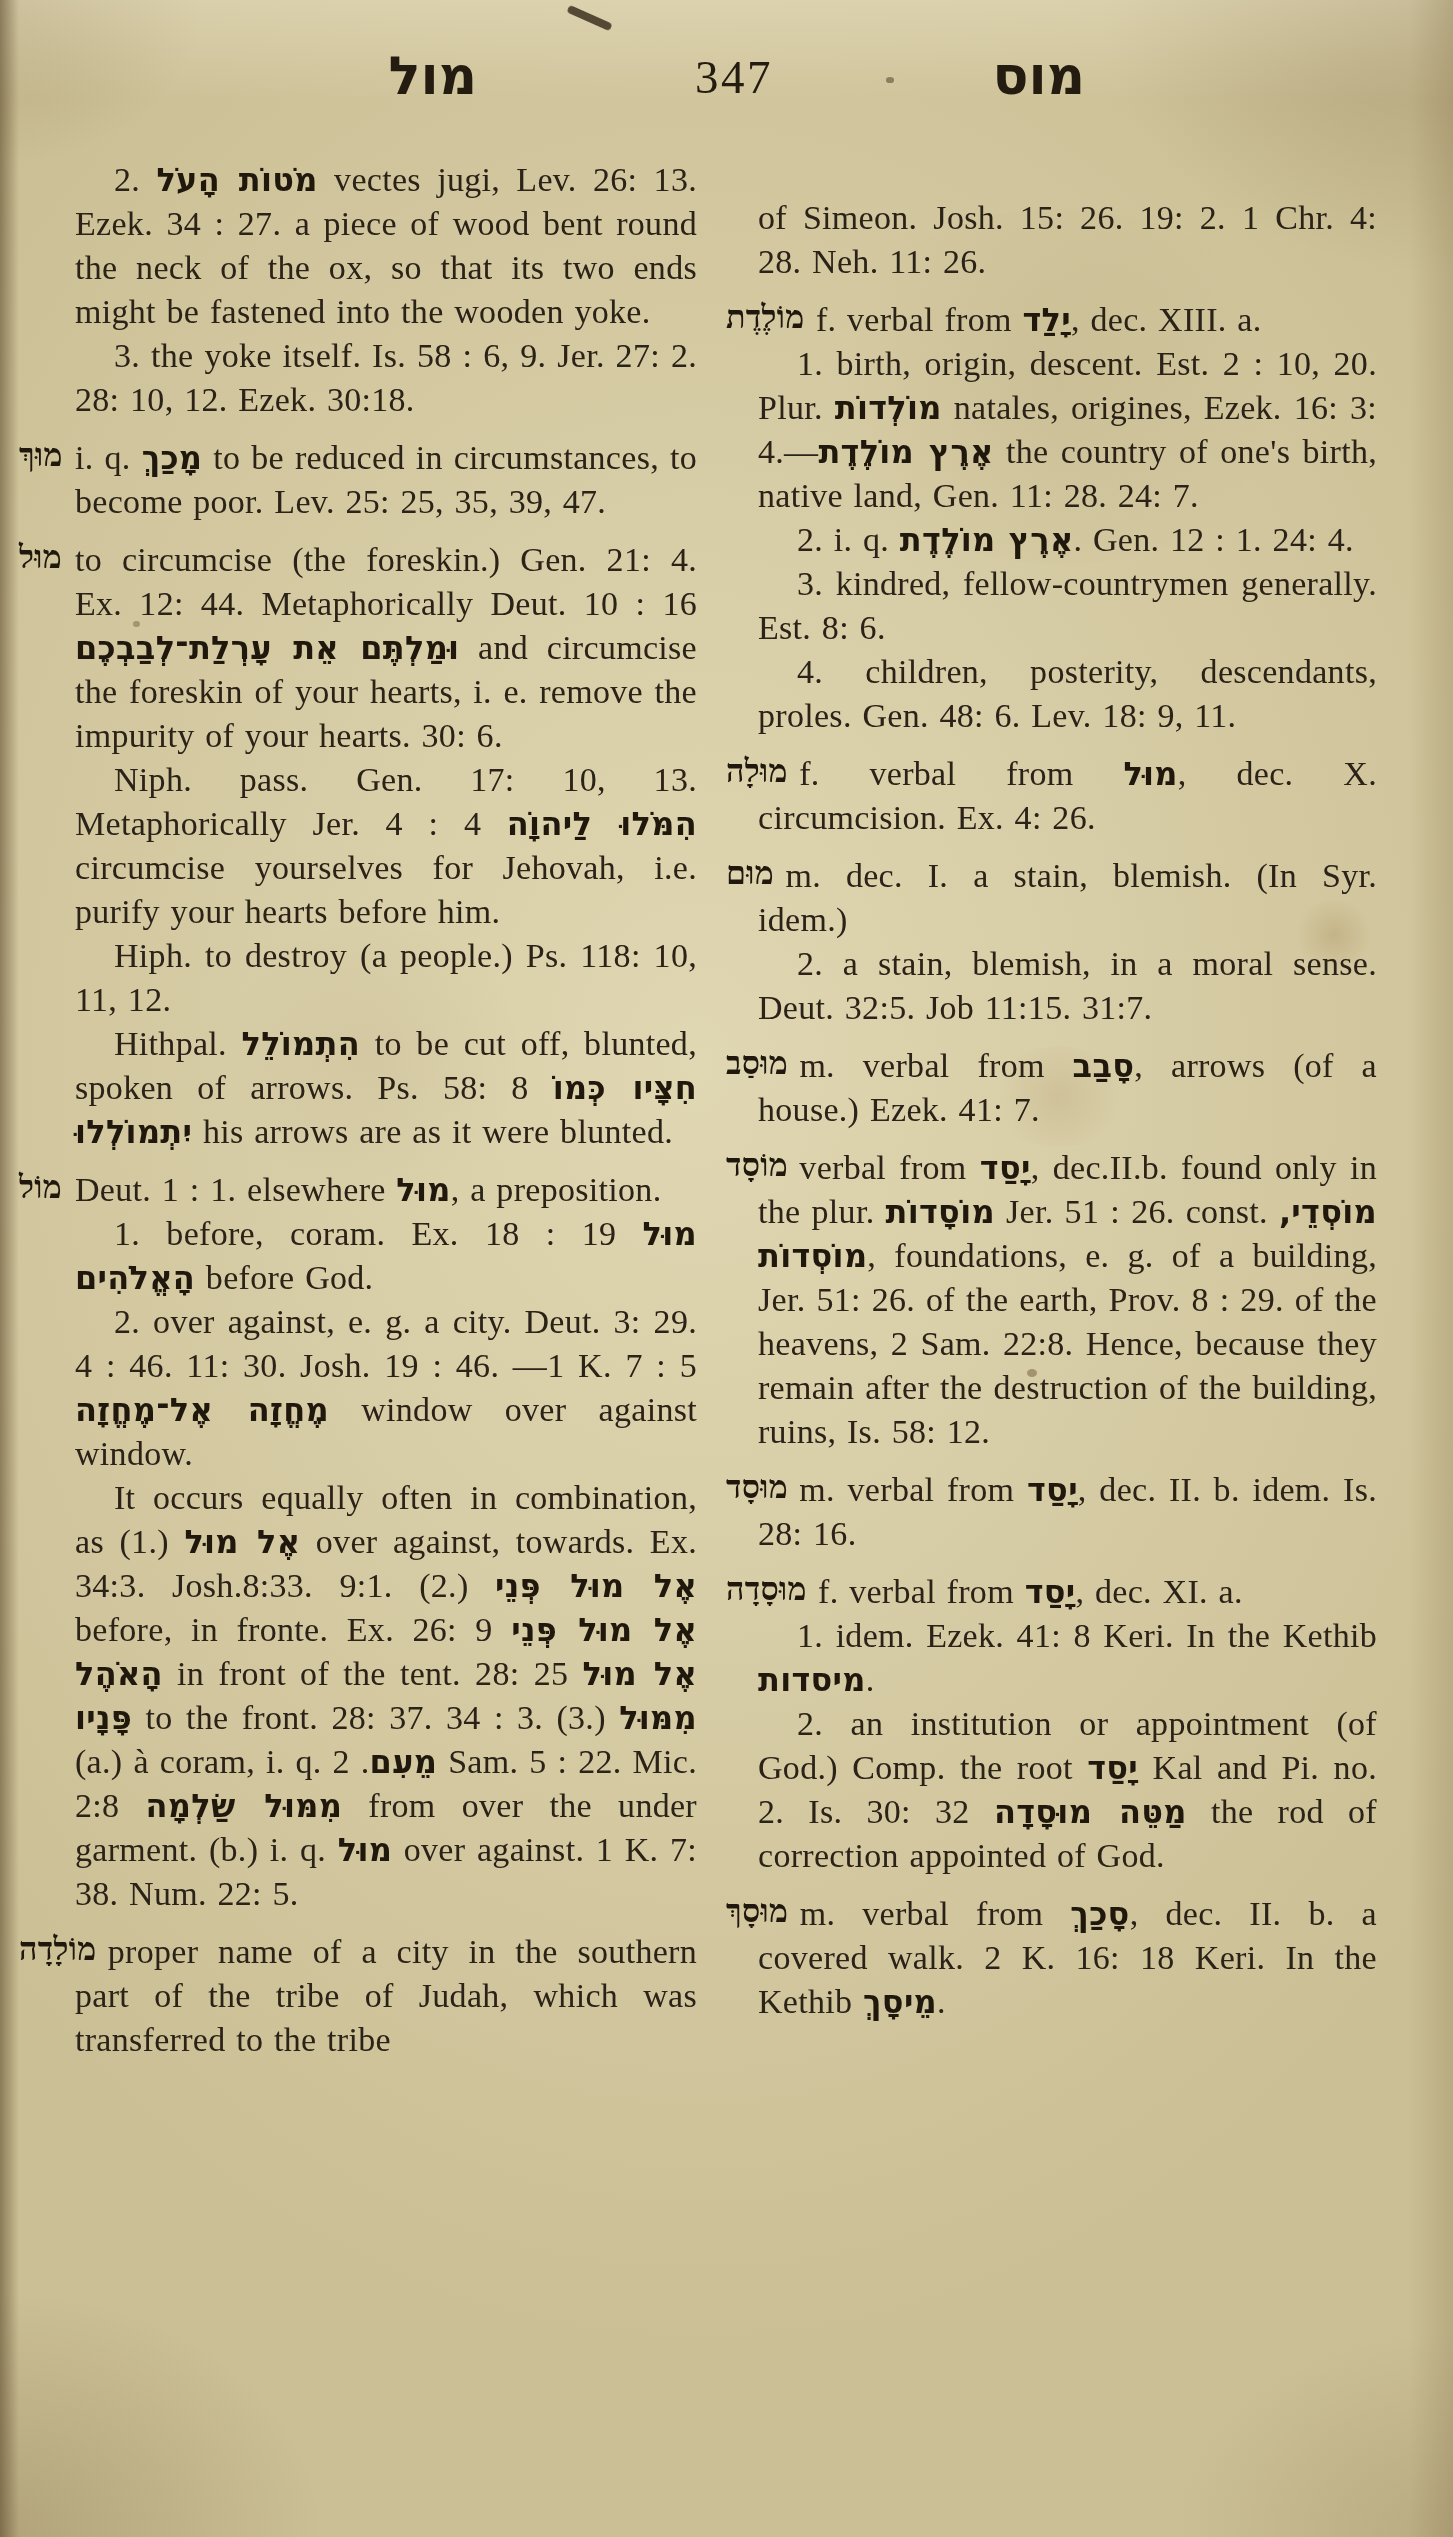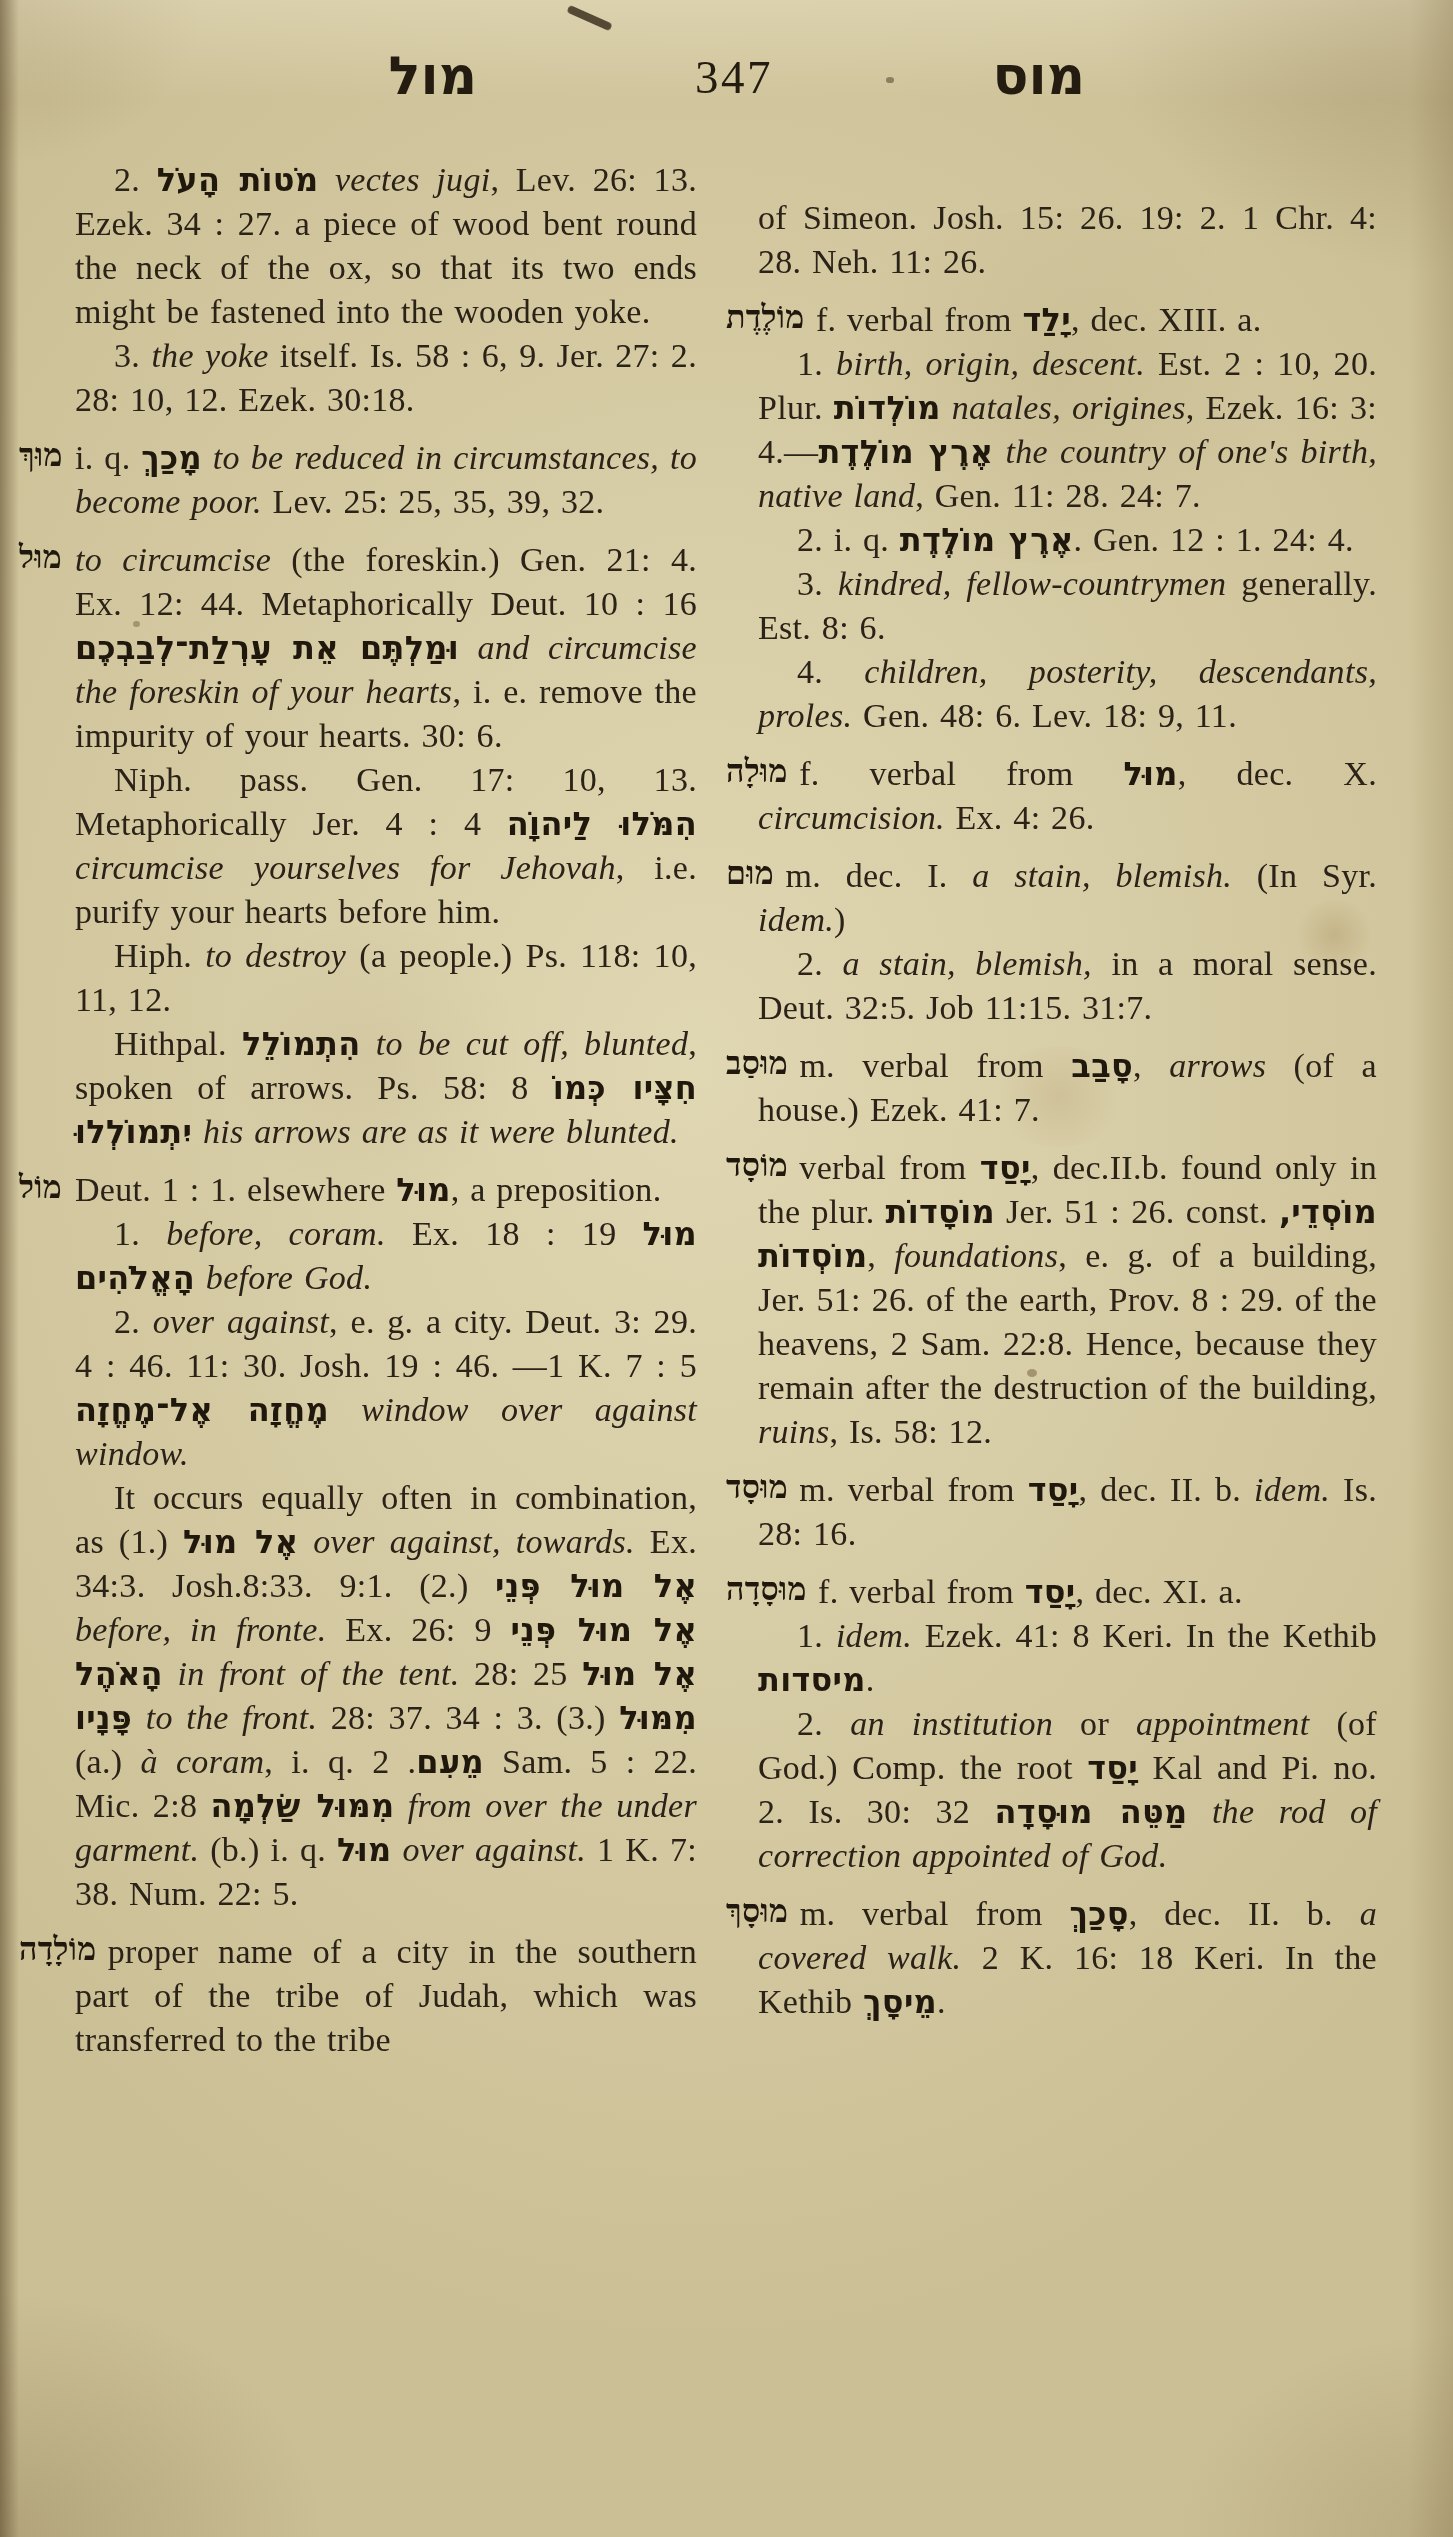--- a/index.html
+++ b/index.html
@@ -48,21 +48,21 @@
 
   .para{text-align:justify;font-size:34px;line-height:44px;
         word-spacing:1.9px;letter-spacing:0.3px;margin:0;}
   .para.numbered{text-indent:39px;}
   .para.flush{text-indent:0;margin-top:36px;}
   .para.entry{margin-top:14px;}
   .hw{float:left;font-family:Liberation Serif, serif;font-weight:bold;
       font-size:32px;line-height:38px;padding-right:11.4px;color:#20180d;}
   .col-left .hw{margin-left:-56px;}
   .col-right .hw{margin-left:-32px;}
-  .i{font-style:italic;}
+  .i{}
   .h{font-family:"DejaVu Sans",sans-serif;font-weight:bold;font-size:32px;color:#20180d;}
   .n{font-style:normal;}
 </style>
 </head>
 <body>
 
 <div class="page">
   <div class="stain s1"></div>
   <div class="stain s2"></div>
   <div class="stain s3"></div>
@@ -74,21 +74,21 @@
 
   <div class="hdr">
     <span class="catch l">מול</span>
     <span class="pageno">347</span>
     <span class="catch r">מוס</span>
   </div>
 
   <div class="col col-left" id="col-left">
       <div class="para numbered"><span class="n">2. </span><span class="h">מֹטוֹת הָעֹל</span><span class="i"> vectes jugi</span><span class="n">, Lev. 26: 13. Ezek. 34 : 27. a piece of wood bent round the neck of the ox, so that its two ends might be fastened into the wooden yoke.</span></div>
       <div class="para numbered"><span class="n">3. </span><span class="i">the yoke</span><span class="n"> itself.  Is. 58 : 6, 9. Jer. 27: 2. 28: 10, 12. Ezek. 30:18.</span></div>
-      <div class="para entry"><span class="hw">מוּךְ</span><span class="n">i. q. </span><span class="h">מָכַךְ</span><span class="i"> to be reduced in circumstances, to become poor.</span><span class="n"> Lev. 25: 25, 35, 39, 32.</span></div>
+      <div class="para entry"><span class="hw">מוּךְ</span><span class="n">i. q. </span><span class="h">מָכַךְ</span><span class="i"> to be reduced in circumstances, to become poor.</span><span class="n"> Lev. 25: 25, 35, 39, 47.</span></div>
       <div class="para entry"><span class="hw">מוּל</span><span class="i">to circumcise</span><span class="n"> (the foreskin.) Gen. 21: 4. Ex. 12: 44. Metaphorically Deut. 10 : 16 </span><span class="h">וּמַלְתֶּם אֵת עָרְלַת־לְבַבְכֶם</span><span class="i"> and circumcise the foreskin of your hearts</span><span class="n">, i. e. remove the impurity of your hearts. 30: 6.</span></div>
       <div class="para numbered"><span class="n">Niph. pass. Gen. 17: 10, 13. Metaphorically Jer. 4 : 4 </span><span class="h">הִמֹּלוּ לַיהוָֹה</span><span class="i"> circumcise yourselves for Jehovah</span><span class="n">, i.e. purify your hearts before him.</span></div>
       <div class="para numbered"><span class="n">Hiph. </span><span class="i">to destroy</span><span class="n"> (a people.)  Ps. 118: 10, 11, 12.</span></div>
       <div class="para numbered"><span class="n">Hithpal. </span><span class="h">הִתְמוֹלֵל</span><span class="i"> to be cut off, blunted</span><span class="n">, spoken of arrows. Ps. 58: 8 </span><span class="h">חִצָּיו כְּמוֹ יִתְמוֹלְלוּ</span><span class="i"> his arrows are as it were blunted.</span></div>
       <div class="para entry"><span class="hw">מוֹל</span><span class="n">Deut. 1 : 1. elsewhere </span><span class="h">מוּל</span><span class="n">, a preposition.</span></div>
       <div class="para numbered"><span class="n">1. </span><span class="i">before, coram.</span><span class="n"> Ex. 18 : 19 </span><span class="h">מוּל הָאֱלֹהִים</span><span class="i"> before God.</span></div>
       <div class="para numbered"><span class="n">2. </span><span class="i">over against</span><span class="n">, e. g. a city. Deut. 3: 29. 4 : 46. 11: 30. Josh. 19 : 46. —1 K. 7 : 5 </span><span class="h">מֶחֱזָה אֶל־מֶחֱזָה</span><span class="i"> window over against window.</span></div>
       <div class="para numbered"><span class="n">It occurs equally often in combination, as (1.) </span><span class="h">אֶל מוּל</span><span class="i"> over against, towards.</span><span class="n"> Ex. 34:3. Josh.8:33. 9:1. (2.) </span><span class="h">אֶל מוּל פְּנֵי</span><span class="i"> before, in fronte.</span><span class="n"> Ex. 26: 9 </span><span class="h">אֶל מוּל פְּנֵי הָאֹהֶל</span><span class="i"> in front of the tent.</span><span class="n"> 28: 25 </span><span class="h">אֶל מוּל פָּנָיו</span><span class="i"> to the front.</span><span class="n"> 28: 37. 34 : 3. (3.) </span><span class="h">מִמּוּל</span><span class="n"> (a.) </span><span class="i">à coram</span><span class="n">, i. q. </span><span class="h">מֵעִם</span><span class="n">. 2 Sam. 5 : 22.  Mic. 2:8 </span><span class="h">מִמּוּל שַׂלְמָה</span><span class="i"> from over the under garment.</span><span class="n"> (b.) i. q. </span><span class="h">מוּל</span><span class="i"> over against.</span><span class="n"> 1 K. 7: 38. Num. 22: 5.</span></div>
       <div class="para entry"><span class="hw">מוֹלָדָה</span><span class="n">proper name of a city in the southern part of the tribe of Judah, which was transferred  to the tribe</span></div>
     </div>

